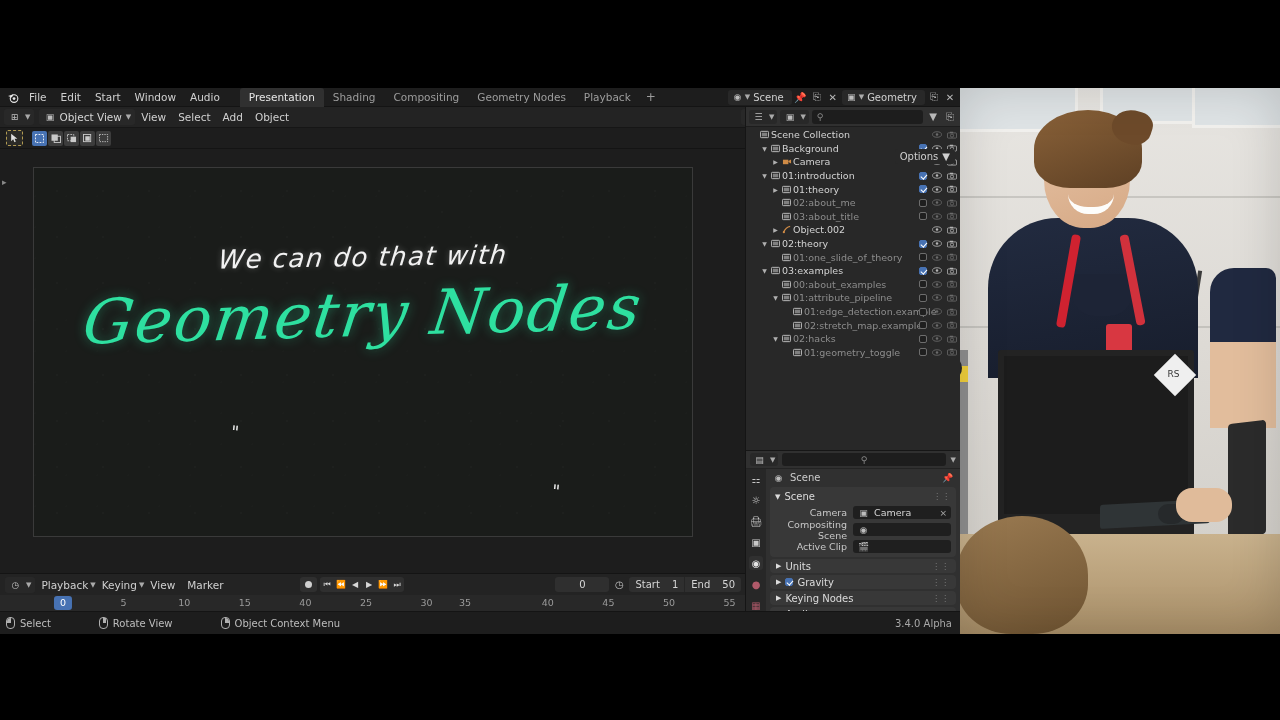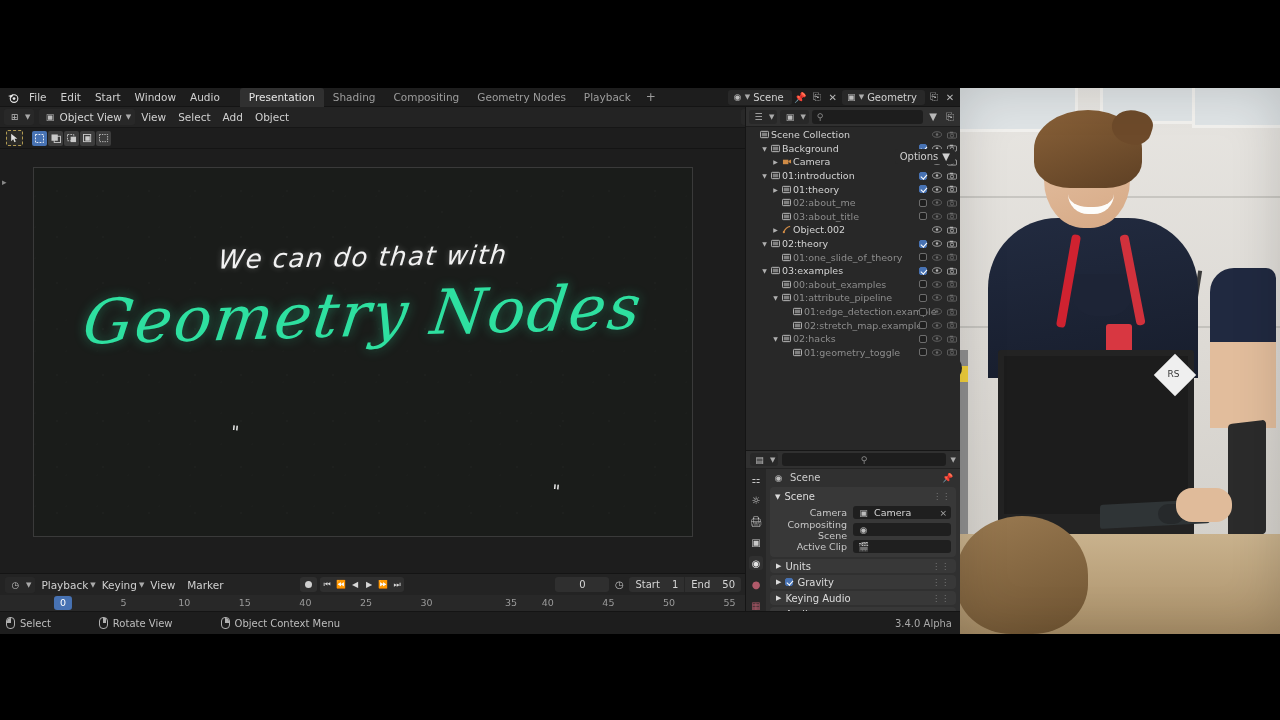--- a/index.html
+++ b/index.html
@@ -414,21 +414,21 @@
       </div>
 
       <div class="ruler" id="ruler">
           <div class="tick" style="left: 63px;">0</div>
           <div class="tick" style="left: 123.6px;">5</div>
           <div class="tick" style="left: 184.2px;">10</div>
           <div class="tick" style="left: 244.8px;">15</div>
           <div class="tick" style="left: 305.4px;">40</div>
           <div class="tick" style="left: 366px;">25</div>
           <div class="tick" style="left: 426.6px;">30</div>
-          <div class="tick" style="left: 511px;">35</div>
+          <div class="tick" style="left: 465px;">35</div>
           <div class="tick" style="left: 547.8px;">40</div>
           <div class="tick" style="left: 608.4px;">45</div>
           <div class="tick" style="left: 669px;">50</div>
           <div class="tick" style="left: 729.6px;">55</div>
           <div class="ph-badge" style="left: 63px;">0</div>
         </div>
       <div class="tl-body" id="tlbody">
           <div class="tl-shade" style="left: 75.12px; width: 593.88px;"></div>
         <div class="hscroll"></div>
       <div class="grid-l" style="left: 123.6px;"></div>
@@ -989,21 +989,21 @@
             <span class="dots">⋮⋮</span>
           </div>
           <div class="pr-closed">
             <span style="font-size:7px;">▶</span>
             <span class="ck on"></span>
             <span>Gravity</span>
             <span class="dots">⋮⋮</span>
           </div>
           <div class="pr-closed">
             <span style="font-size:7px;">▶</span>
-            <span>Keying Audio</span>
+            <span>Keying Nodes</span>
             <span class="dots">⋮⋮</span>
           </div>
           <div class="pr-closed">
             <span style="font-size:7px;">▶</span>
             <span>Audio</span>
             <span class="dots">⋮⋮</span>
           </div>
 
         </div>
       </div>

